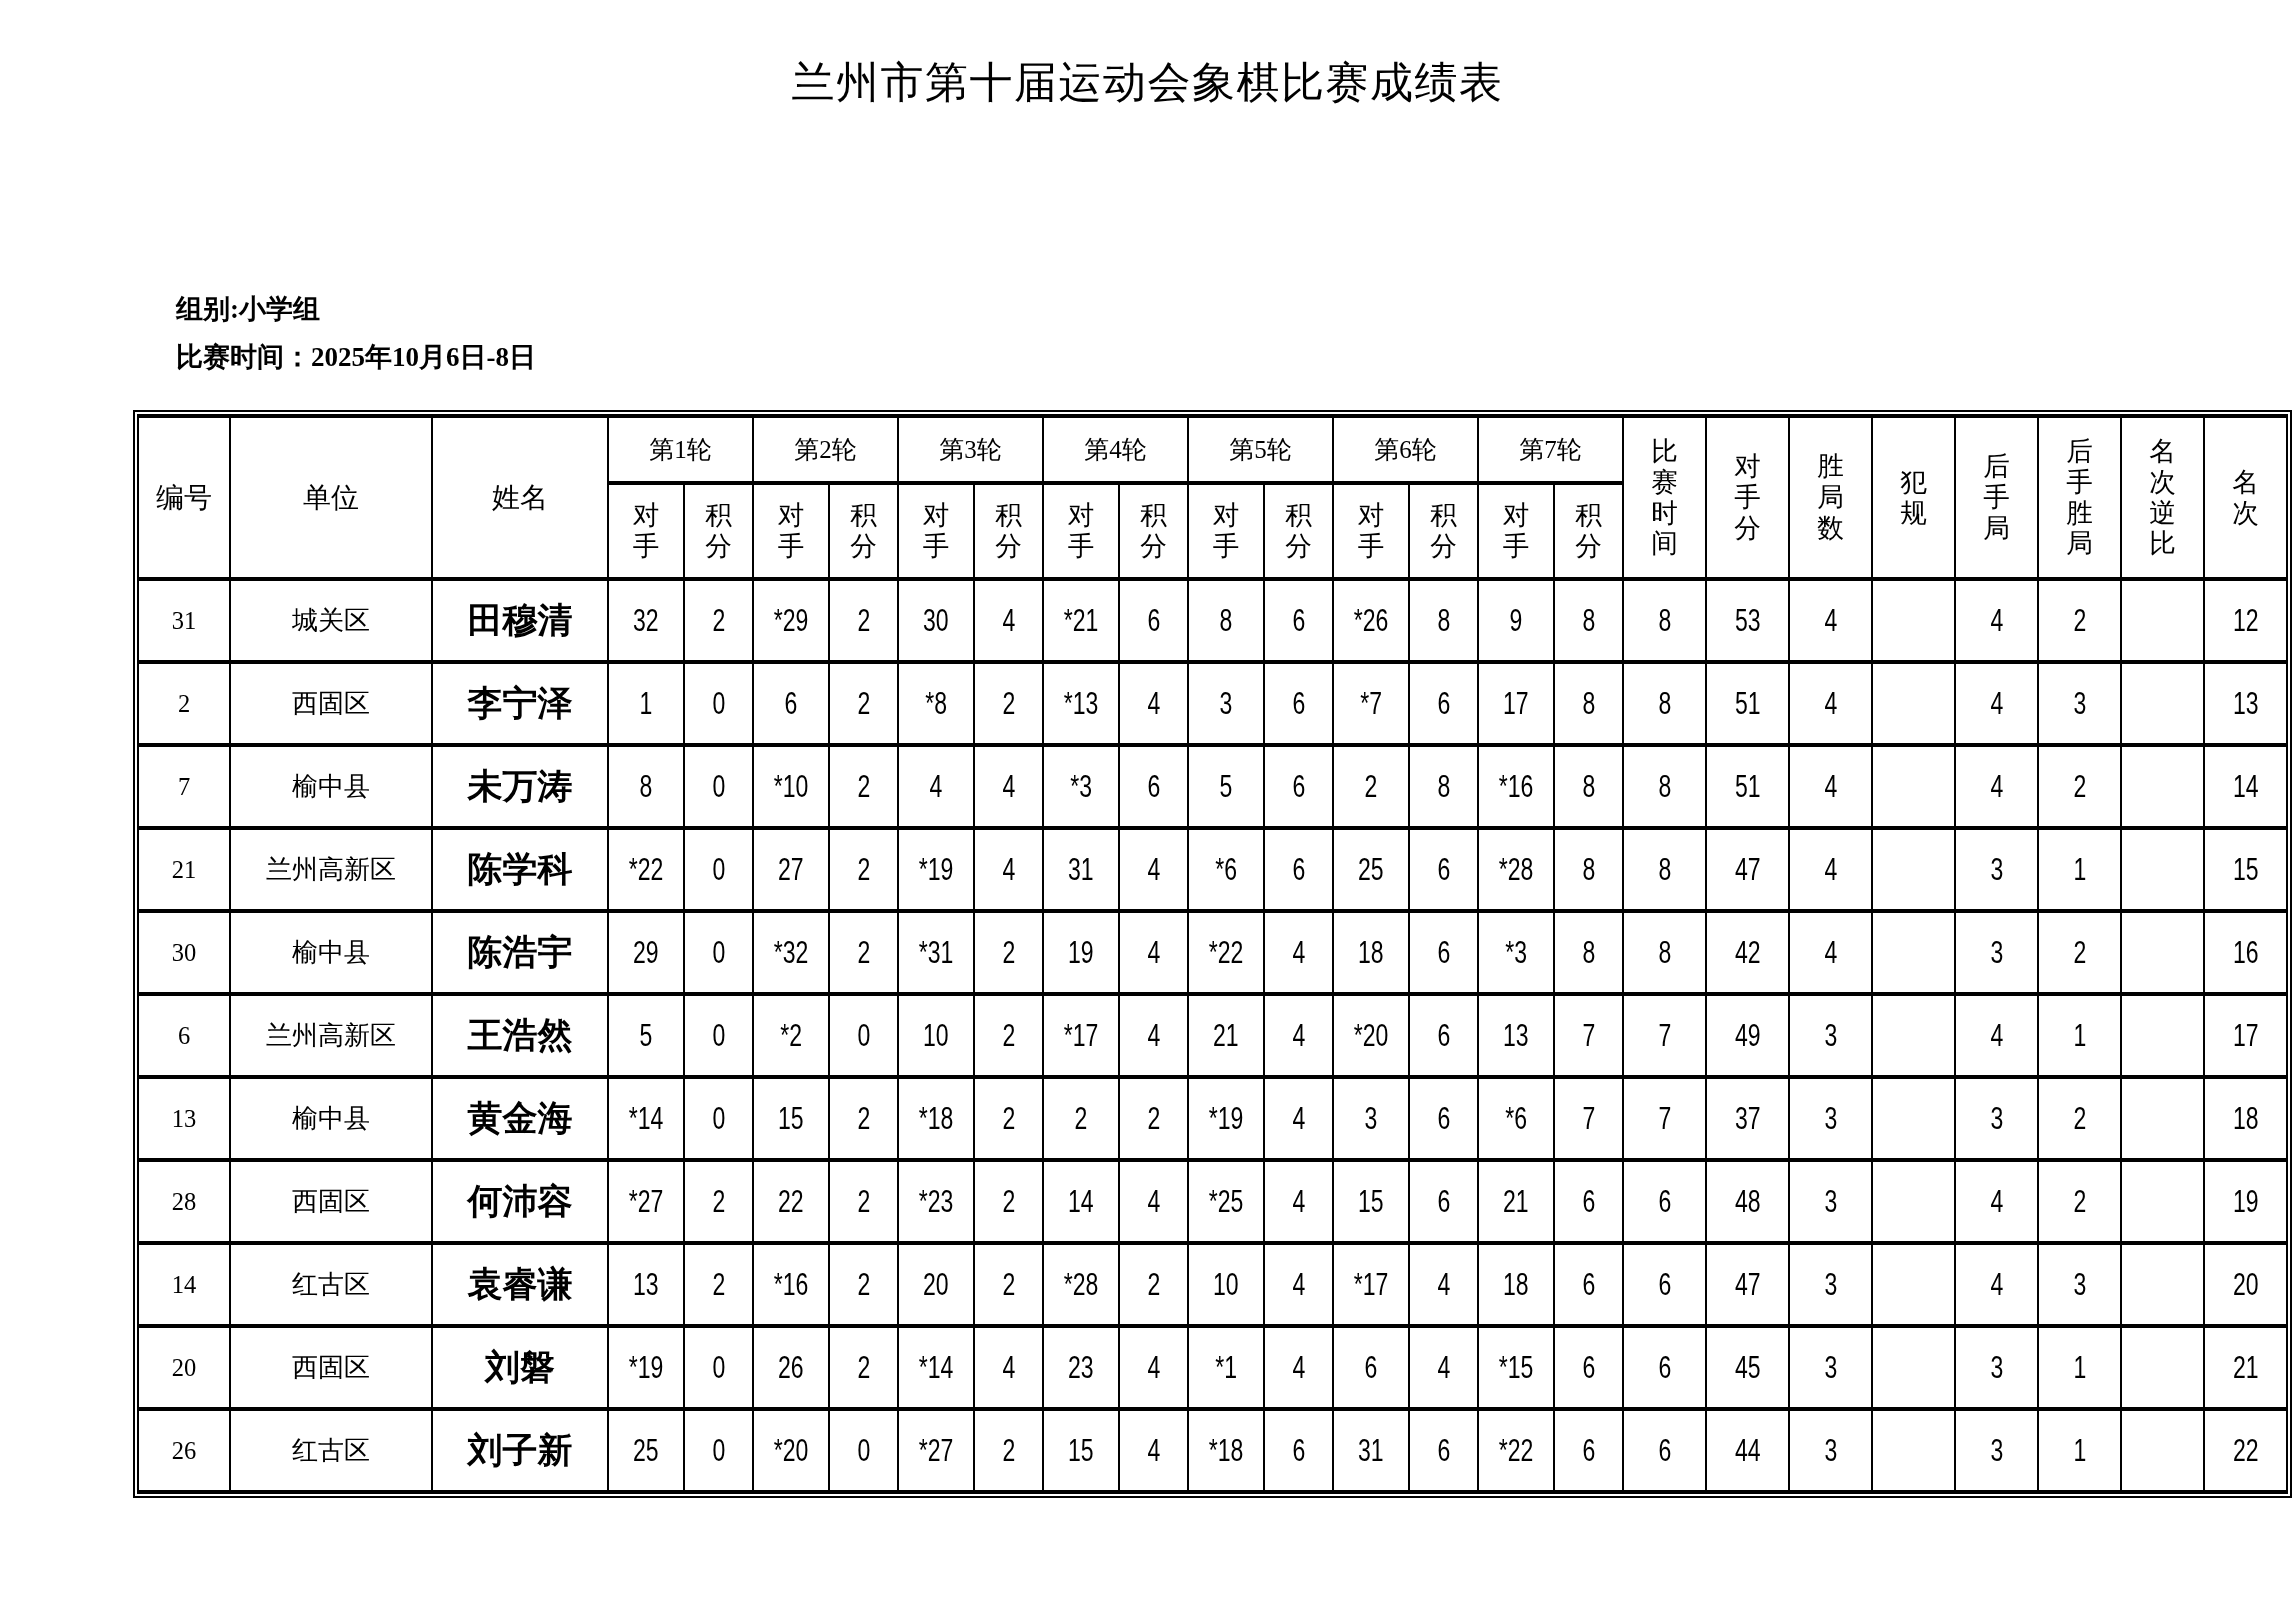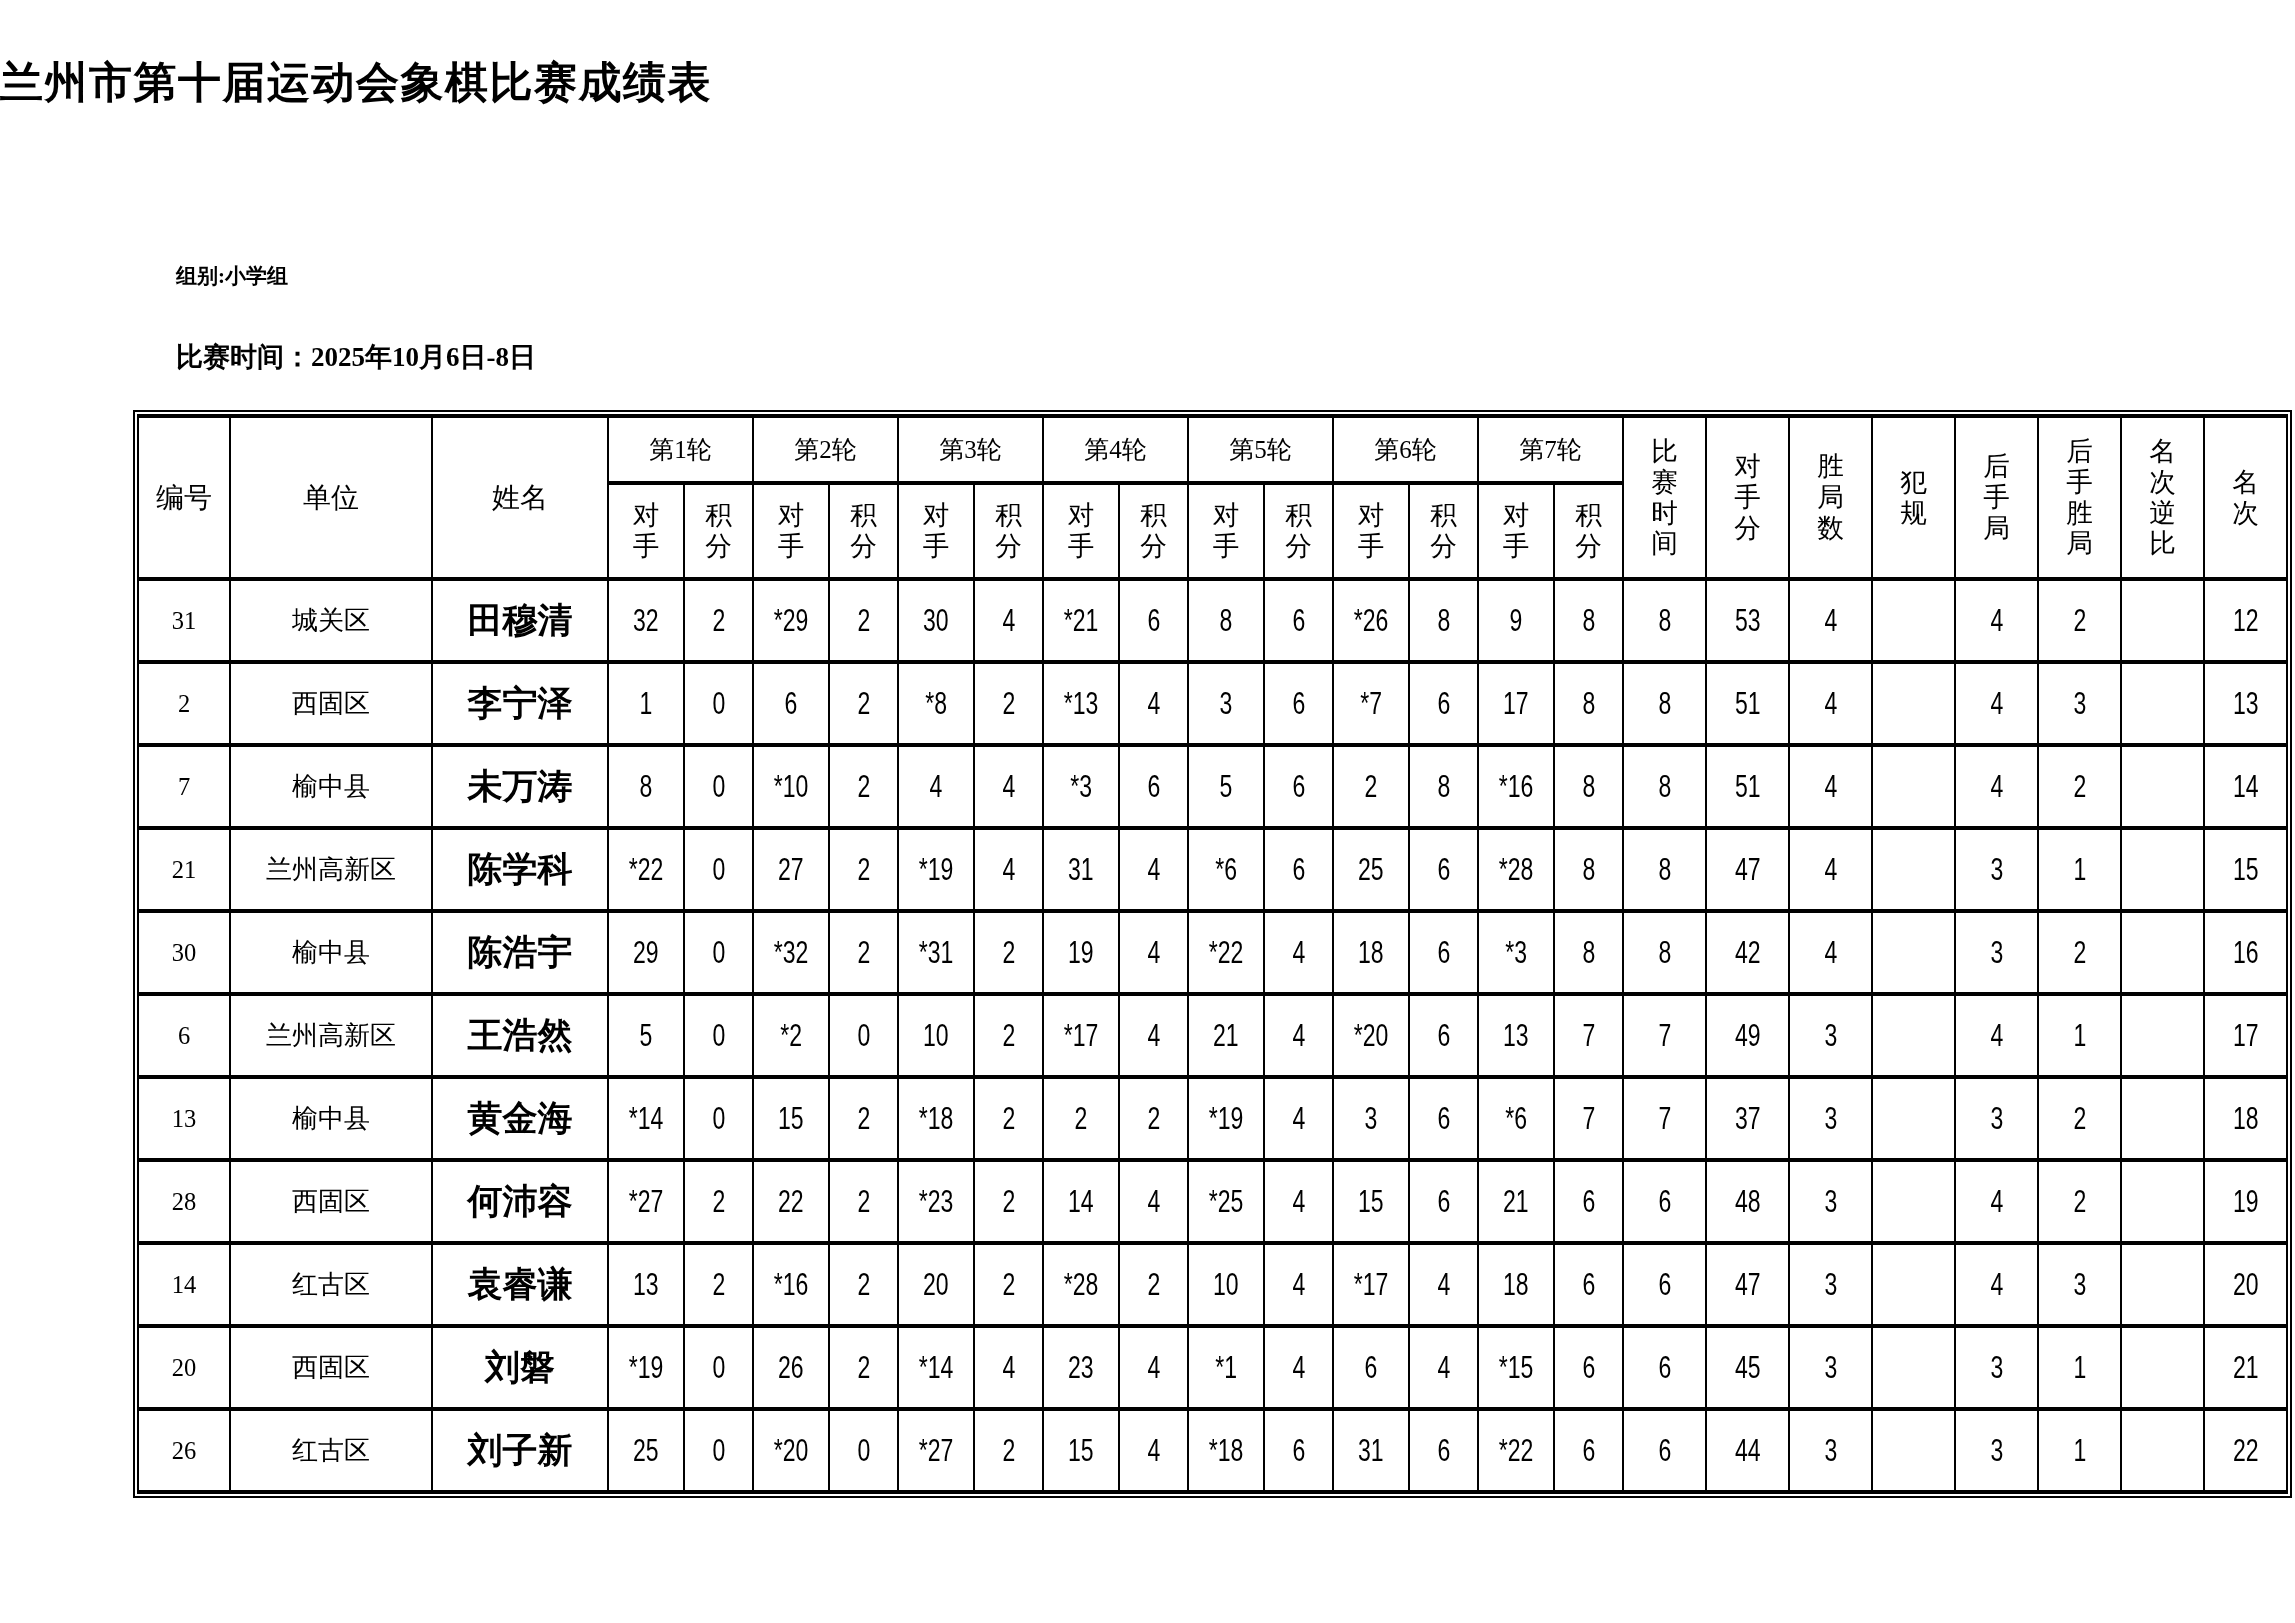--- a/index.html
+++ b/index.html
@@ -1,22 +1,22 @@
 <!DOCTYPE html>
 <html style="font-size:8.2px"><head>
 <meta charset="utf-8">
 <style>
   html,body{margin:0;padding:0}
   body{width:2295px;height:1623px;background:#fff;color:#000;
        font-family:"Liberation Serif","DejaVu Serif",serif;position:relative}
 
-  .title{position:absolute;top:54px;left:0;width:100%;text-align:left;
-         font-size:43px;font-weight:bold;letter-spacing:1.5px}
-
-  .meta1{position:absolute;top:262px;left:176px;font-size:21px;font-weight:bold}
+  .title{position:absolute;top:54px;left:0;width:100%;text-align:center;
+         font-size:43px;font-weight:normal;letter-spacing:1.5px}
+
+  .meta1{position:absolute;top:291px;left:176px;font-size:27px;font-weight:bold}
   .meta-row{position:absolute;top:339px;left:176px;right:77px;display:flex;
             justify-content:space-between;font-size:27px;font-weight:bold}
 
   .table-wrap{position:absolute;left:133px;top:410px;border:2px solid #000;
               padding:2px;background:#fff}
   table{border-collapse:collapse;table-layout:fixed;width:2150px;border:2.6px solid #000}
   th,td{border:2px solid #000;border-top-width:4.6px;border-bottom-width:4.6px;
         padding:0;margin:0;text-align:center;vertical-align:middle;overflow:hidden;
         font-weight:normal}
   tr.round-row th{height:63px}

